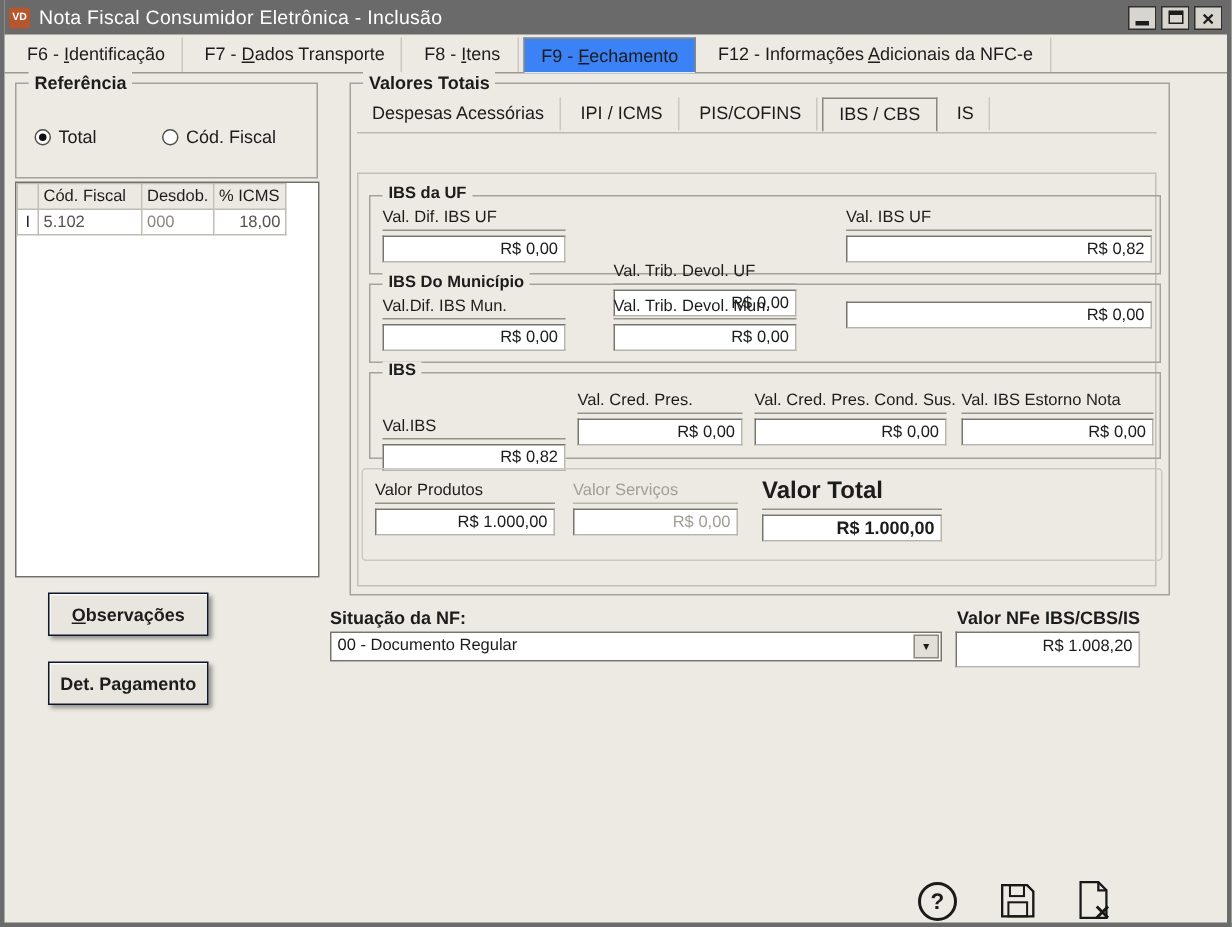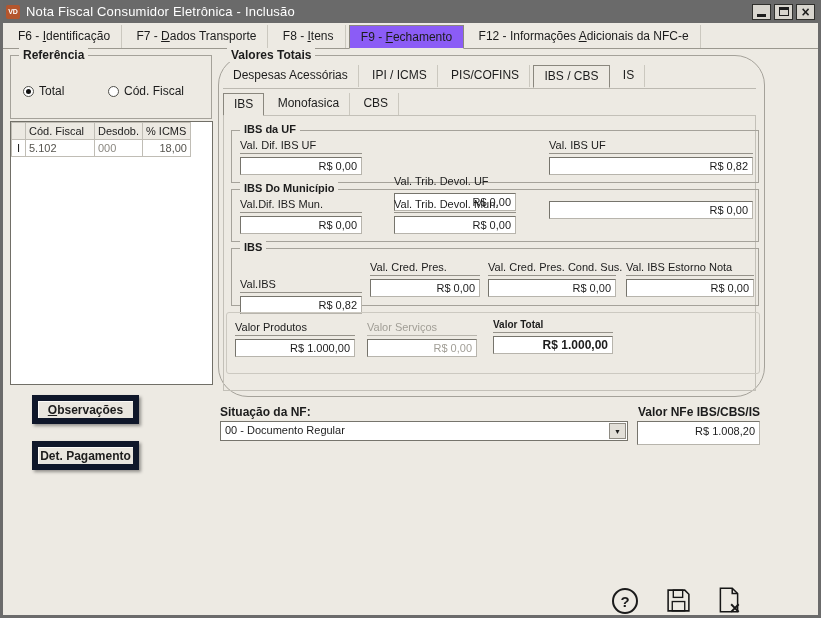--- a/index.html
+++ b/index.html
@@ -23,21 +23,21 @@
   .g-close { font-size:14px; font-weight:bold; line-height:14px; color:#1d1d1d; }
 
   
   .client { position:absolute; top:23px; left:0; right:0; bottom:0; }
 
   
   .tabstrip { position:absolute; top:2px; left:0; right:0; height:24px; padding-left:4px;
               border-bottom:1px solid #9b988f; white-space:nowrap; }
   .tab { display:inline-block; vertical-align:bottom; padding:0 11px; line-height:22px; height:23px;
          font-size:12px; border-right:1px solid #cbc8bf; cursor:default; }
-  .tab.active { border:1px solid #8a877e; border-bottom:1px solid #edeae3; background:#8b5cf6;
+  .tab.active { border:1px solid #8a877e; border-bottom:1px solid #edeae3; background:#3b82f6;
                 position:relative; z-index:2; margin-bottom:-1px; height:24px; }
   .u { text-decoration:underline; }
 
   
   .groupbox { position:absolute; border:1px solid #a5a29a; }
   .legend { position:absolute; top:-8px; left:8px; background:#edeae3; padding:0 4px;
             font-weight:bold; font-size:12px; white-space:nowrap; }
   .legend.sm { font-size:11px; }
 
   
@@ -57,21 +57,21 @@
   .c-marker { width:14px; }
   .c-cod { width:69px; }
   .c-desd { width:47px; }
   .c-icms { width:48px; }
   td.marker { text-align:center; padding:0; font-size:11px; color:#222; }
   td.dim { color:#8b8881; }
   td.num { text-align:right; color:#55534d; }
   td.cod { color:#55534d; }
 
   
-  .btn { position:absolute; width:107px; height:29px; background:#e9e6df; border:6px solid #0f172a;
+  .btn { position:absolute; width:107px; height:29px; background:#e9e6df; border:1px solid #0f172a;
          box-shadow:inset 1px 1px 0 #fbfaf7, 2px 2px 3px rgba(0,0,0,.38);
          font-weight:bold; font-size:12px; display:flex; align-items:center; justify-content:center; cursor:default; }
 
   
   .itabrow { position:absolute; white-space:nowrap; border-bottom:1px solid #bcb9b1; }
   .itab { display:inline-block; vertical-align:bottom; padding:0 10px; line-height:21px; height:22px;
           font-size:12px; border-right:1px solid #cbc8bf; cursor:default; }
   .itab.active { border:1px solid #8a877e; border-bottom:1px solid #edeae3; background:#edeae3;
                  position:relative; z-index:3; margin-bottom:-1px; height:23px; }
 
@@ -80,21 +80,21 @@
 
   
   .fcol { position:absolute; }
   .flabel { font-size:11px; color:#1c1c1c; border-bottom:1px solid #95928a; padding-bottom:2px;
             white-space:nowrap; }
   .tbox { margin-top:3px; height:18px; background:#fff; border:1px solid #76746c;
           border-right-color:#b7b4ac; border-bottom-color:#b7b4ac;
           font-size:11px; line-height:16px; text-align:right; padding:0 4px; overflow:hidden; white-space:nowrap; }
   .fcol.disabled .flabel { color:#a19e96; border-bottom-color:#b7b4ac; }
   .fcol.disabled .tbox { color:#a19e96; }
-  .fcol.strong .flabel { font-weight:bold; font-size:10px; }
+  .fcol.strong .flabel { font-weight:bold; font-size:16px; }
   .fcol.strong .tbox { font-weight:bold; font-size:12px; }
 
   .totalspanel { position:absolute; left:2px; top:196px; width:534px; height:62px;
                  border:1px solid #ccc9c1; border-radius:3px; }
 
   
   .bold-label { position:absolute; font-weight:bold; font-size:12px; white-space:nowrap; }
   .bold-label.right { text-align:right; }
   .combo { position:absolute; left:217px; top:398px; width:408px; height:20px; background:#fff;
            border:1px solid #76746c; }
@@ -173,36 +173,31 @@
         </table>
     </div>
 
     <div class="btn" style="left:29px; top:372px;">
       <span><span class="u">O</span><span>bservações</span></span>
     </div>
     <div class="btn" style="left:29px; top:410px;margin-top:8px;">
       <span>Det. Pagamento</span>
     </div>
 
-    <div class="groupbox" style="left:215px; top:32px; width:547px; height:342px;border-radius:30px;">
+    <div class="groupbox" style="left:230px; top:32px; width:547px; height:342px;">
       <span class="legend">Valores Totais</span>
 
       <div class="itabrow" style="left:4px; right:8px; top:9px; height:24px;">
         <div class="itab"><span>Despesas Acessórias</span></div>
         <div class="itab"><span>IPI / ICMS</span></div>
         <div class="itab"><span>PIS/COFINS</span></div>
         <div class="itab active"><span>IBS / CBS</span></div>
         <div class="itab"><span>IS</span></div>
       </div>
 
-      <div class="itabrow" style="left:4px; top:37px; height:23px; border-bottom:none;">
-        <div class="itab active"><span>IBS</span></div>
-        <div class="itab"><span>Monofasica</span></div>
-        <div class="itab"><span>CBS</span></div>
-      </div>
 
       <div class="tabpage">
 
         <div class="groupbox" style="left:7px; top:14px; width:528px; height:53px;">
           <span class="legend sm">IBS da UF</span>
           <div class="fcol" style="left:8px; top:8px; width:122px;">
             <div class="flabel">Val. Dif. IBS UF</div>
             <div class="tbox">R$ 0,00</div>
           </div>
           <div class="fcol" style="left:162px; top:8px; width:122px;margin-top:36px;">

